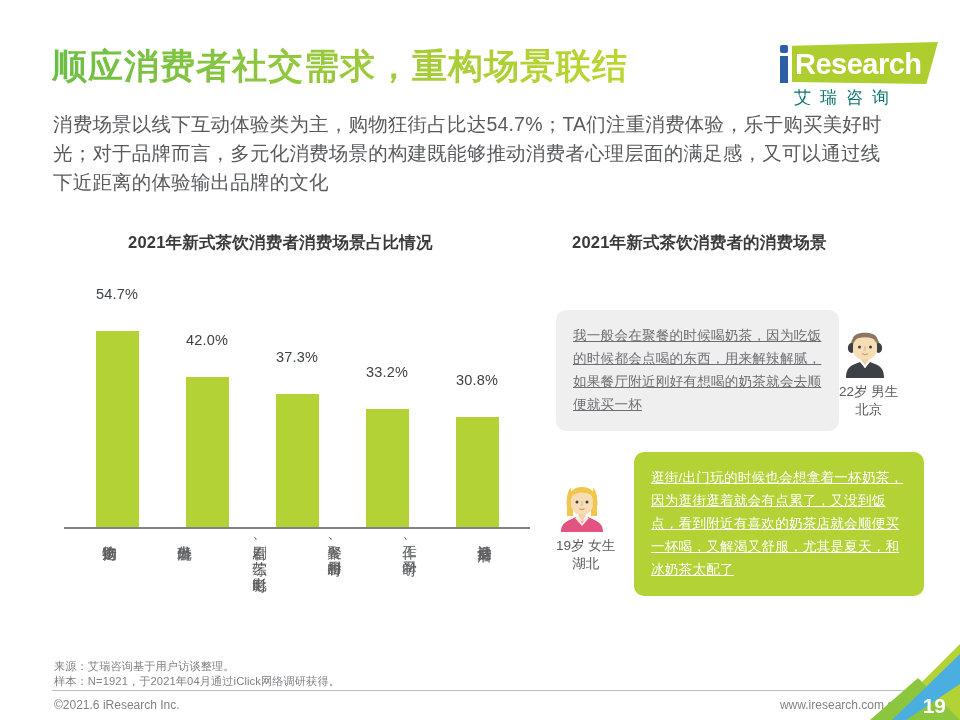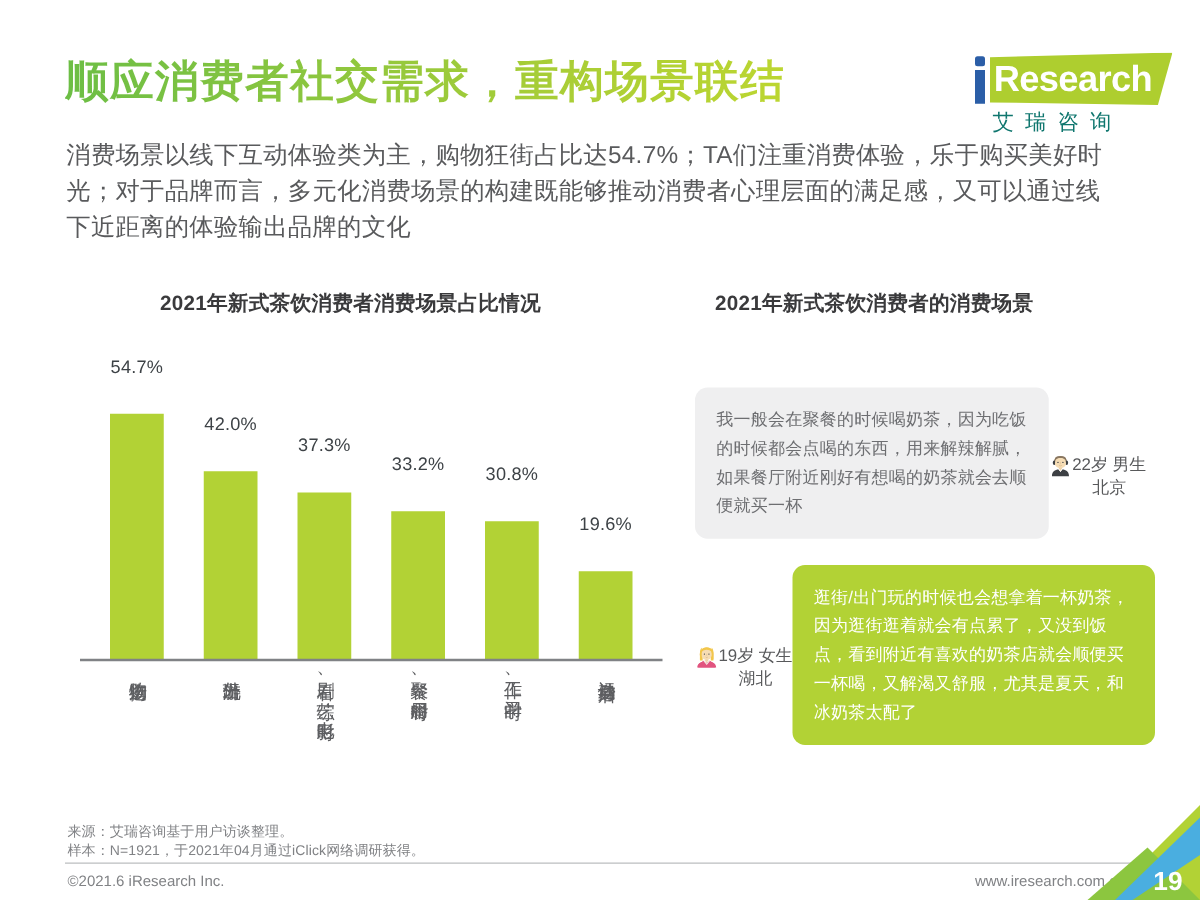--- a/index.html
+++ b/index.html
@@ -194,36 +194,38 @@
   #quote-row-1 { left: 556px; top: 310px; width: 390px; }
   #quote-row-2 { left: 556px; top: 452px; width: 390px; }
 
   .bubble {
     border-radius: 10px;
     padding: 14px 17px 15px 17px;
     font-size: 13.6px;
     line-height: 23px;
     letter-spacing: 0.2px;
     box-sizing: border-box;
+    text-decoration: underline;
   }
   .bubble-gray {
     background: #efeff0;
     color: #6d6e71;
     width: 283px;
   }
   .bubble-green {
     background: #b2d235;
     color: #ffffff;
     width: 290px;
   }
 
   .person {
     width: 78px;
     display: flex;
-    align-items: flex-end;
+    flex-direction: column;
+    align-items: flex-start;
     flex: 0 0 78px;
   }
   .person-meta {
     margin-top: 5px;
     font-size: 13.5px;
     line-height: 18px;
     color: #58595b;
     text-align: center;
     white-space: nowrap;
   }
@@ -316,24 +318,20 @@
     <div class="bar-col">
       <span class="bar-value">33.2%</span>
       <div class="bar-rect" style="height:119px"></div>
     </div>
 
     <div class="bar-col">
       <span class="bar-value">30.8%</span>
       <div class="bar-rect" style="height:111px"></div>
     </div>
 
-    <div class="bar-col">
-      <span class="bar-value">19.6%</span>
-      <div class="bar-rect" style="height:71px"></div>
-    </div>
 
   </div>
   <div id="axis-line"></div>
 </div>
 
 <div id="xlabels">
   <div class="xlabel-col">
     <span class="xlabel">购物逛街</span>
   </div>
   <div class="xlabel-col">

